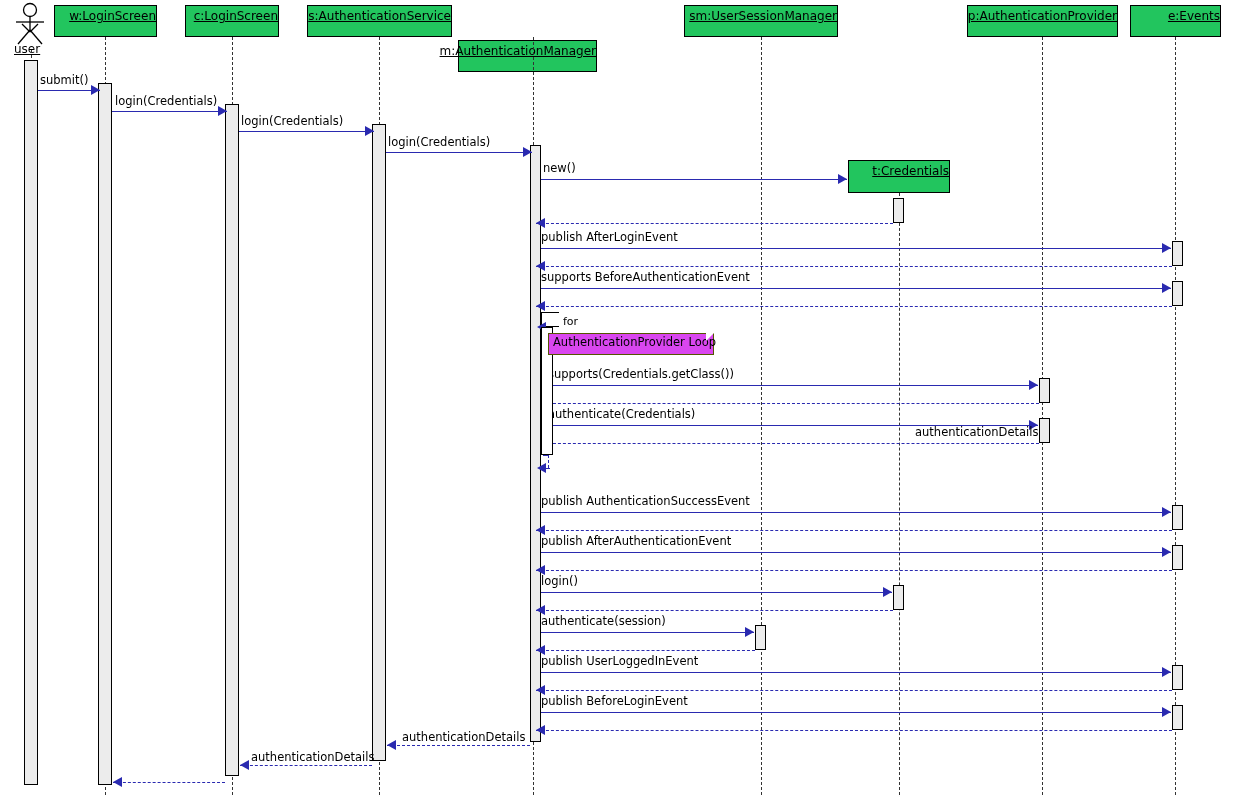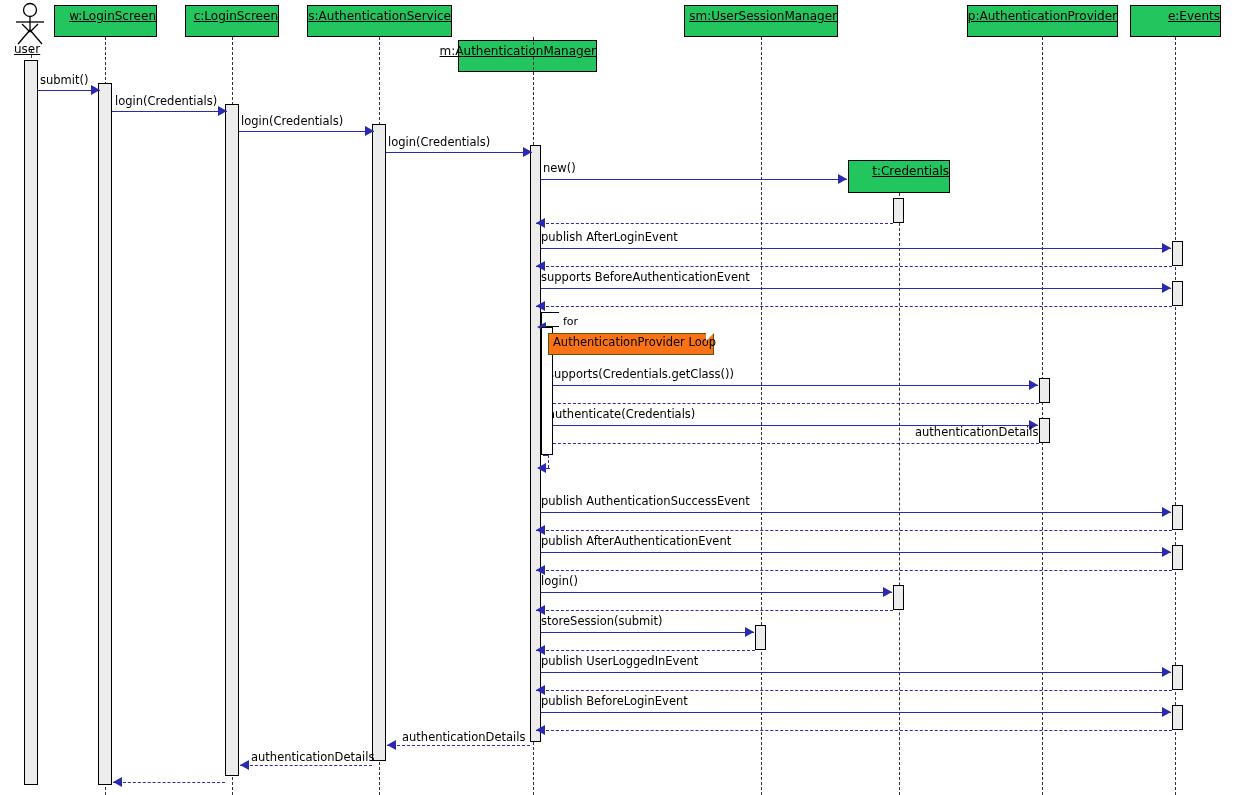--- a/index.html
+++ b/index.html
@@ -16,21 +16,21 @@
   }
   .lifeline-dash{position:absolute;width:0;border-left:1px dashed #333333;}
   .activation{position:absolute;background:#ececec;border:1px solid #000000;box-sizing:border-box;}
   .msg-label{position:absolute;font-size:11.5px;color:#000;white-space:nowrap;line-height:12px;}
   .sline{position:absolute;height:0;border-top:1.4px solid #2a2ab0;}
   .dline{position:absolute;height:0;border-top:1.4px dashed #2a2ab0;}
   .vdline{position:absolute;width:0;border-left:1.4px dashed #2a2ab0;}
   .arrow-r{position:absolute;width:0;height:0;border-top:5px solid transparent;border-bottom:5px solid transparent;border-left:9px solid #2a2ab0;}
   .arrow-l{position:absolute;width:0;height:0;border-top:5px solid transparent;border-bottom:5px solid transparent;border-right:9px solid #2a2ab0;}
   .note{
-    position:absolute;background:#f97316;border:1px solid #555500;box-sizing:border-box;
+    position:absolute;background:#d946ef;border:1px solid #555500;box-sizing:border-box;
     font-size:11.5px;color:#000;padding:2px 4px;white-space:nowrap;line-height:13px;
   }
   .frag-label{position:absolute;font-size:11px;color:#000;white-space:nowrap;}
   .loop-bracket{position:absolute;box-sizing:border-box;border-left:1.4px solid #000;border-top:1.4px solid #000;border-bottom:1.4px solid #000;}
   .actor{position:absolute;}
   .actor-label{position:absolute;font-size:12px;color:#000;text-decoration:underline;}
 </style>
 </head>
 <body>
 
@@ -153,21 +153,21 @@
       <div class="msg-label" style="left:541px;top:535px;">publish AfterAuthenticationEvent</div>
       <div class="dline" style="left:536px;top:570px;width:636px;"></div>
       <div class="arrow-l" style="left:536px;top:565px;"></div>
       <div class="sline" style="left:541px;top:592px;width:351px;"></div>
       <div class="arrow-r" style="left:883px;top:587px;"></div>
       <div class="msg-label" style="left:541px;top:575px;">login()</div>
       <div class="dline" style="left:536px;top:610px;width:357px;"></div>
       <div class="arrow-l" style="left:536px;top:605px;"></div>
       <div class="sline" style="left:541px;top:632px;width:213px;"></div>
       <div class="arrow-r" style="left:745px;top:627px;"></div>
-      <div class="msg-label" style="left:541px;top:615px;">storeSession(submit)</div>
+      <div class="msg-label" style="left:541px;top:615px;">authenticate(session)</div>
       <div class="dline" style="left:536px;top:650px;width:219px;"></div>
       <div class="arrow-l" style="left:536px;top:645px;"></div>
       <div class="sline" style="left:541px;top:672px;width:630px;"></div>
       <div class="arrow-r" style="left:1162px;top:667px;"></div>
       <div class="msg-label" style="left:541px;top:655px;">publish UserLoggedInEvent</div>
       <div class="dline" style="left:536px;top:690px;width:636px;"></div>
       <div class="arrow-l" style="left:536px;top:685px;"></div>
       <div class="sline" style="left:541px;top:712px;width:630px;"></div>
       <div class="arrow-r" style="left:1162px;top:707px;"></div>
       <div class="msg-label" style="left:541px;top:695px;">publish BeforeLoginEvent</div>

